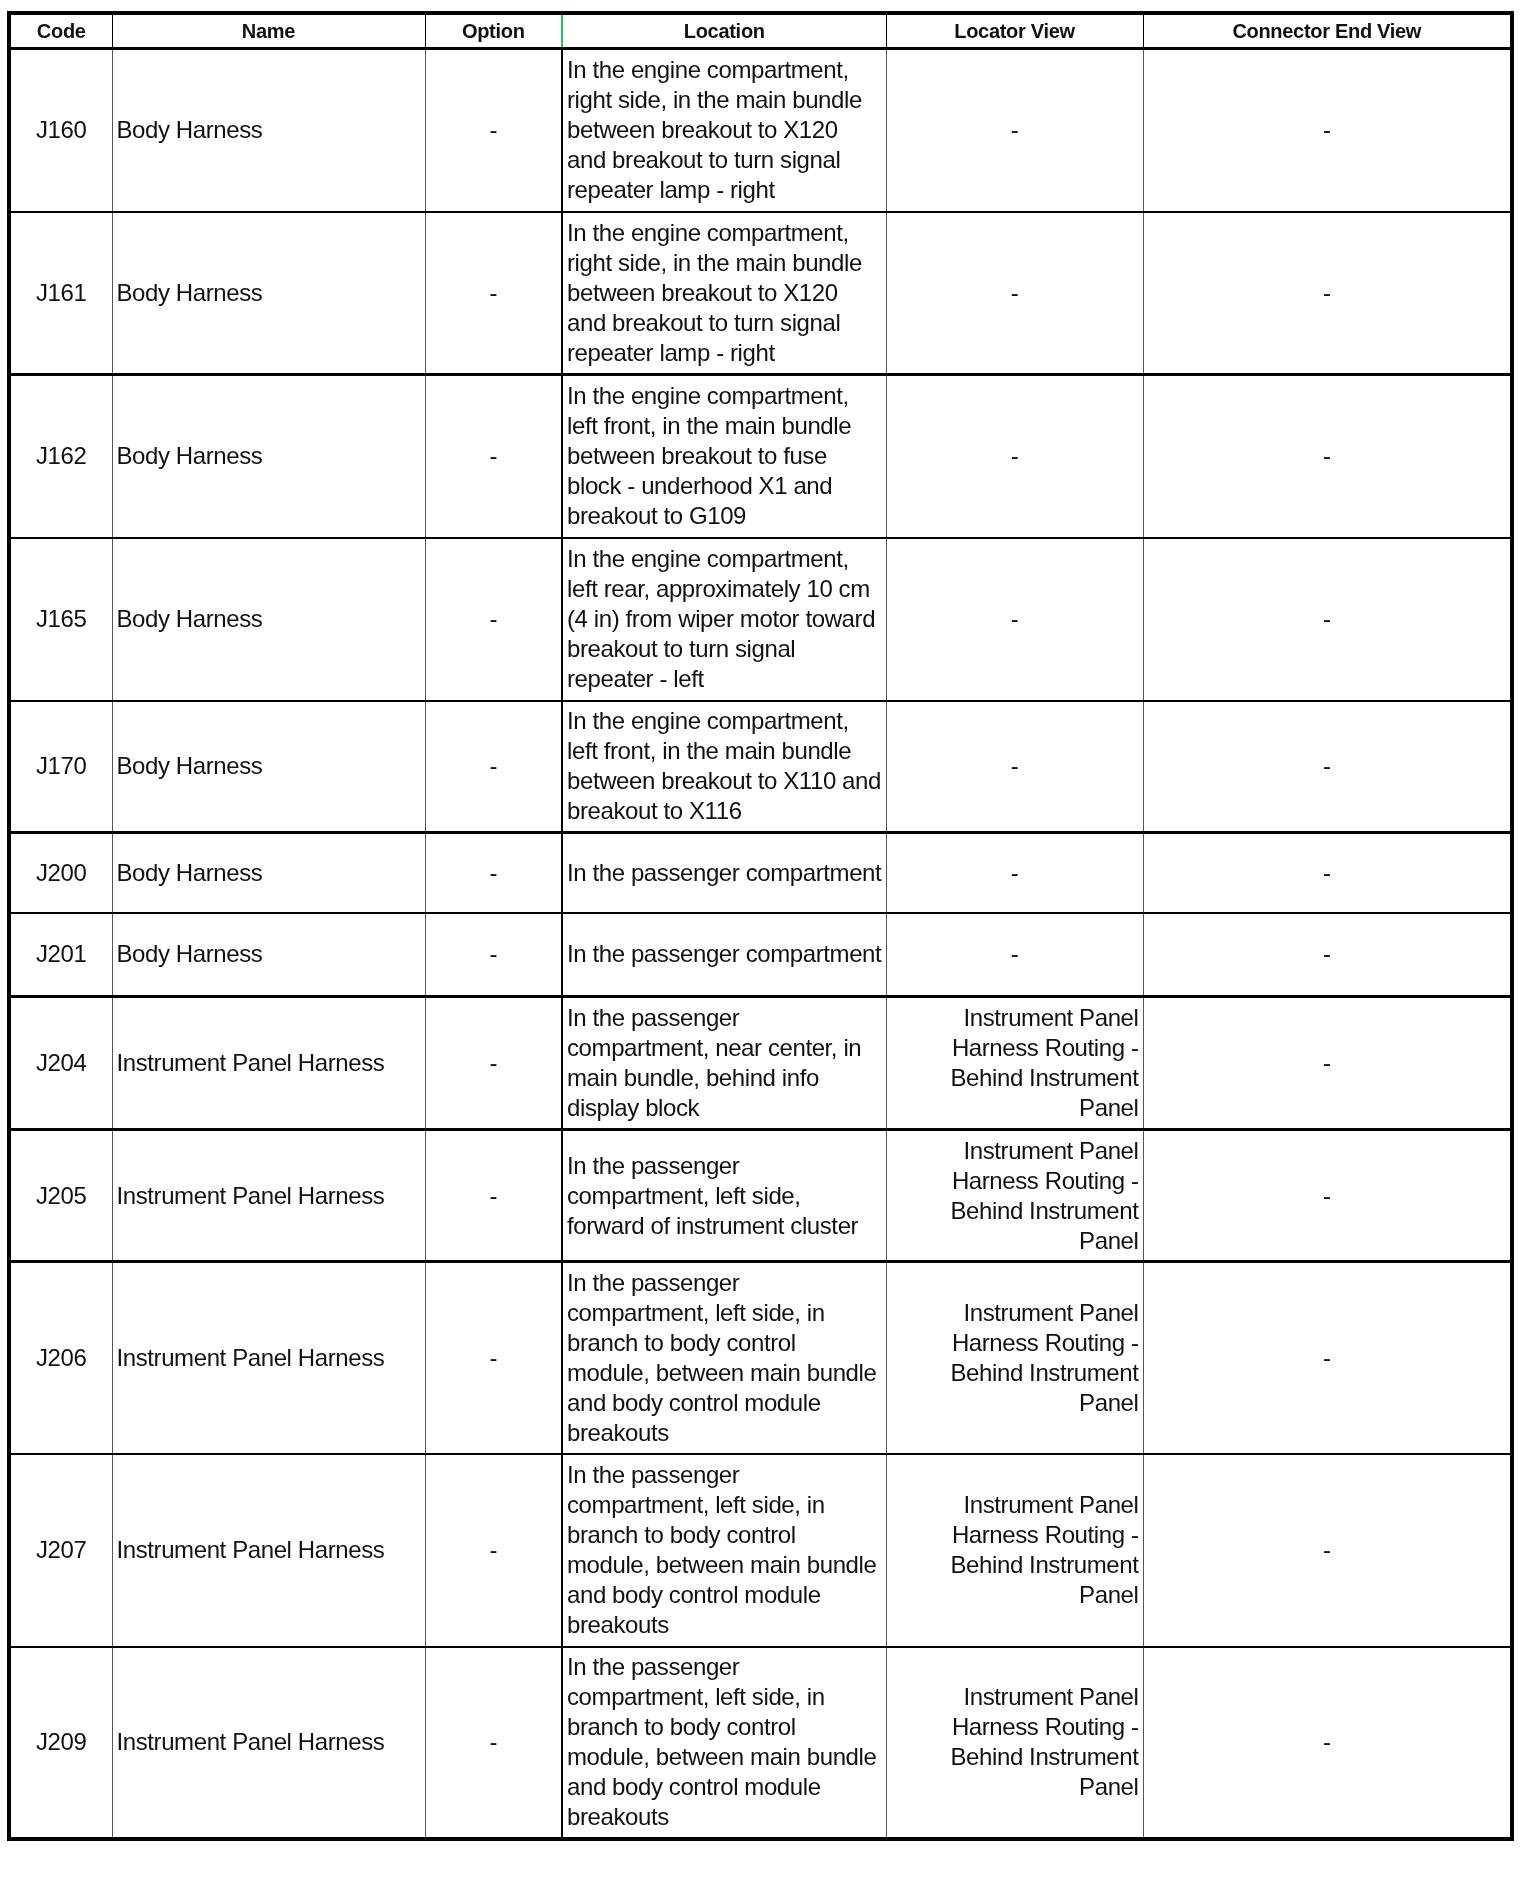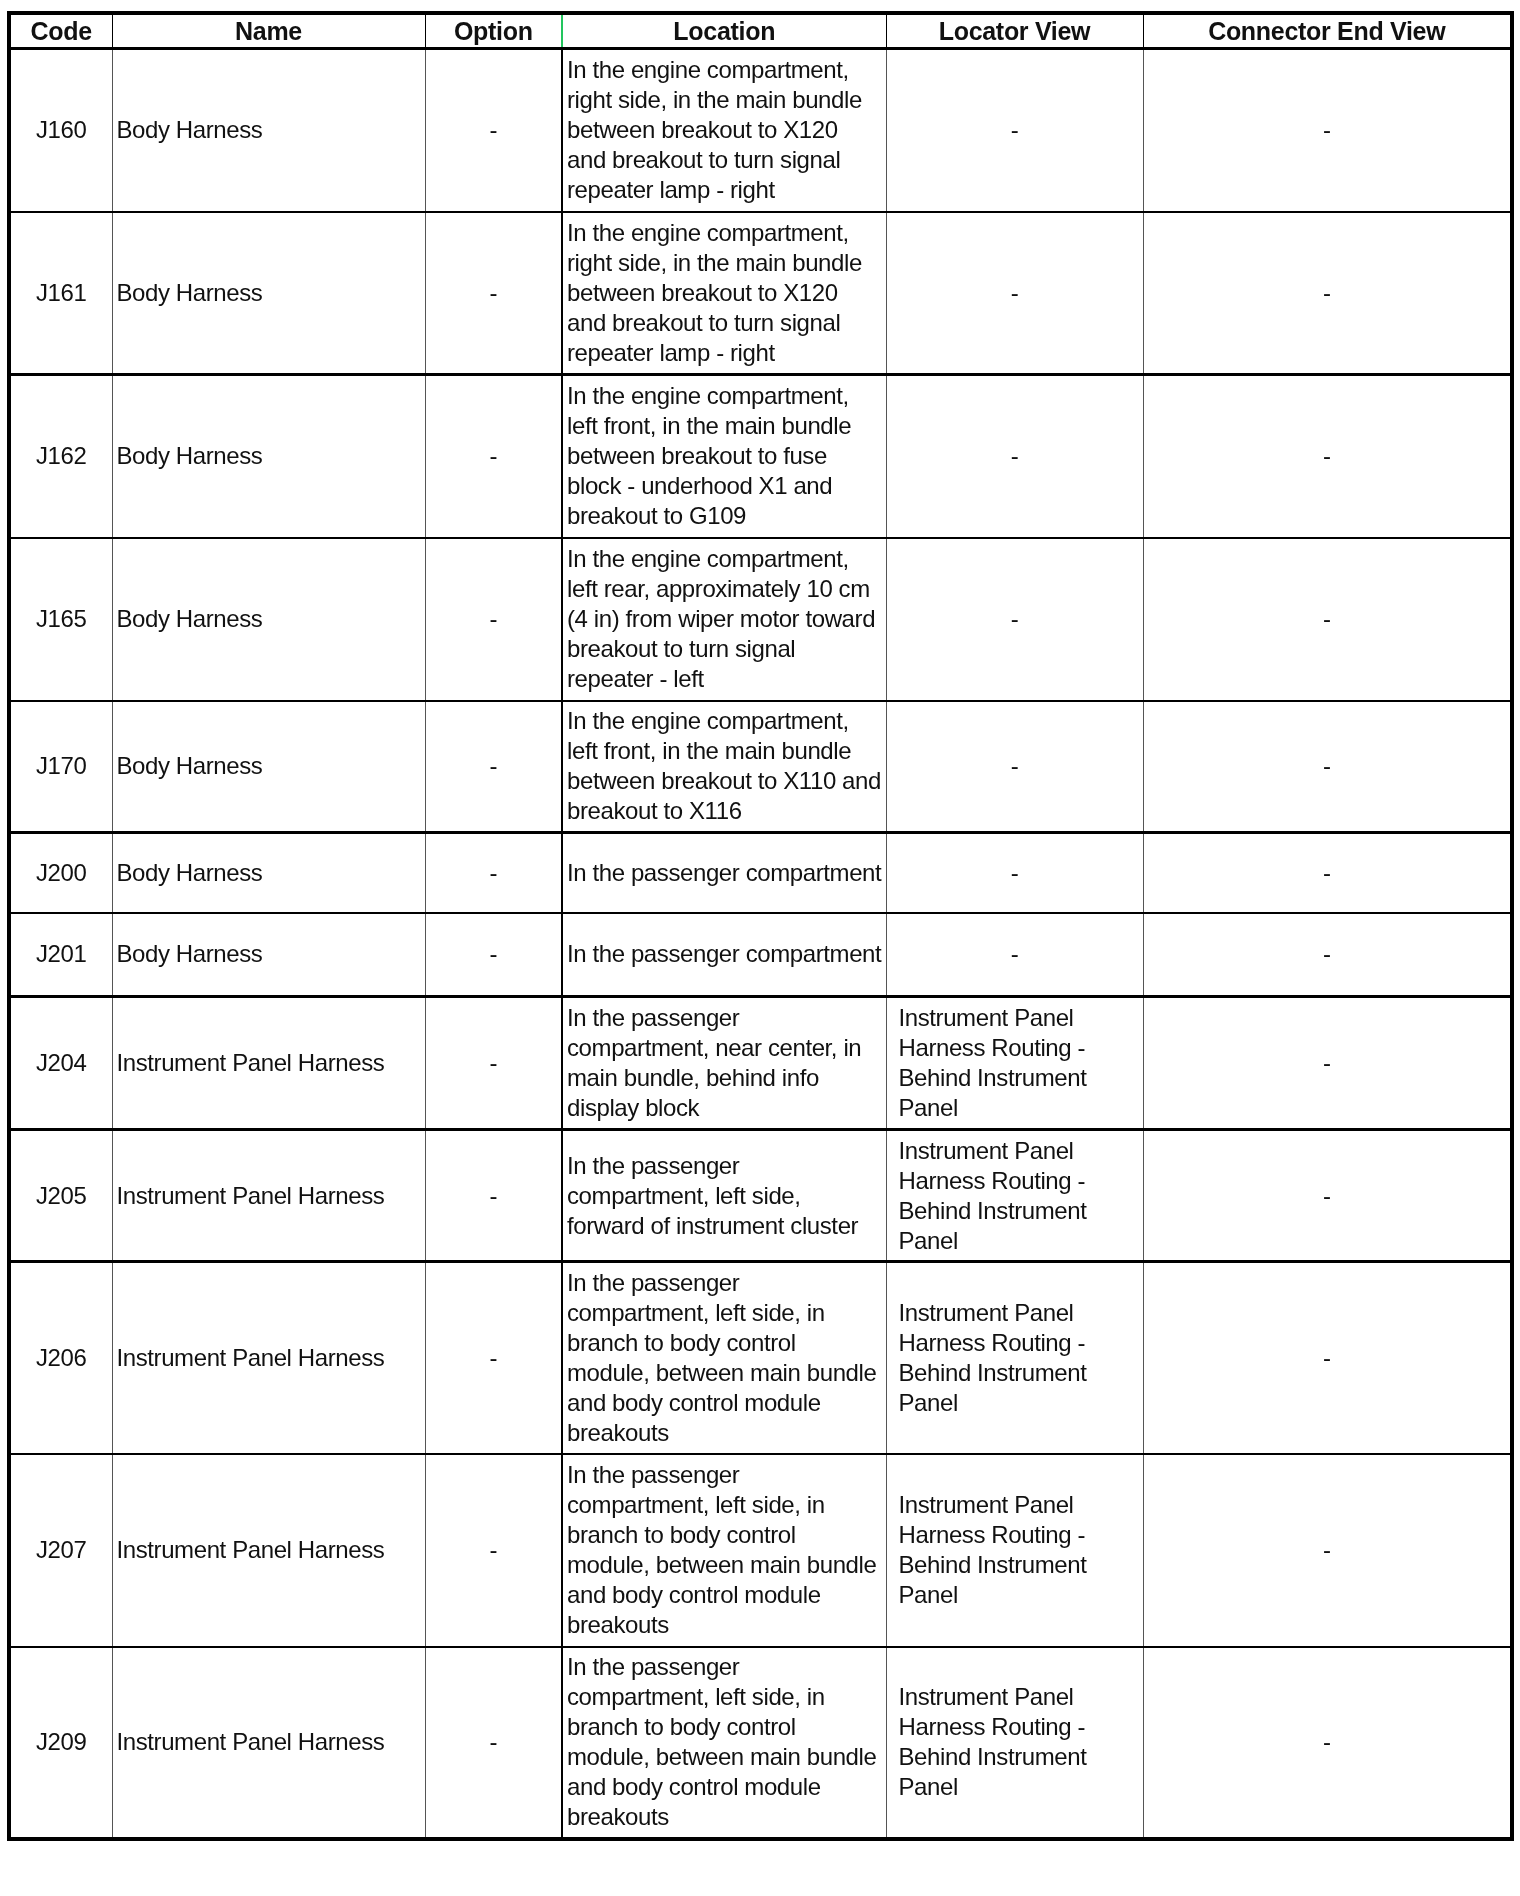--- a/index.html
+++ b/index.html
@@ -14,42 +14,42 @@
     table-layout: fixed;
   }
   col.c-code { width: 103px; }
   col.c-name { width: 313px; }
   col.c-opt  { width: 137px; }
   col.c-loc  { width: 324px; }
   col.c-locv { width: 257px; }
   col.c-conn { width: auto; }
   th {
     font-weight: bold;
-    font-size: 25px;
+    font-size: 20px;
     height: 32px;
     text-align: center;
     border-bottom: 3px solid #000;
     border-left: 1px solid #000;
     padding: 0;
     letter-spacing: -0.3px;
   }
   td {
     font-size: 24px;
     line-height: 30px;
     border-top: 2px solid #000;
     border-left: 1px solid #555;
     padding: 2px 4px;
     vertical-align: middle;
     letter-spacing: -0.4px;
   }
   td.code, td.opt, td.dash { text-align: center; }
   td.loc { border-left: 2px solid #000; text-align: left; }
   th.loc { border-left: 2px solid #22c55e; }
   td.name { text-align: left; }
-  td.locv { text-align: left; padding-left: 12px; }
+  td.locv { text-align: right; padding-left: 12px; }
   tr.thick td { border-top: 3px solid #000; }
 </style>
 </head>
 <body>
 
 <table>
   <colgroup>
     <col class="c-code">
       <col class="c-name">
       <col class="c-opt">

